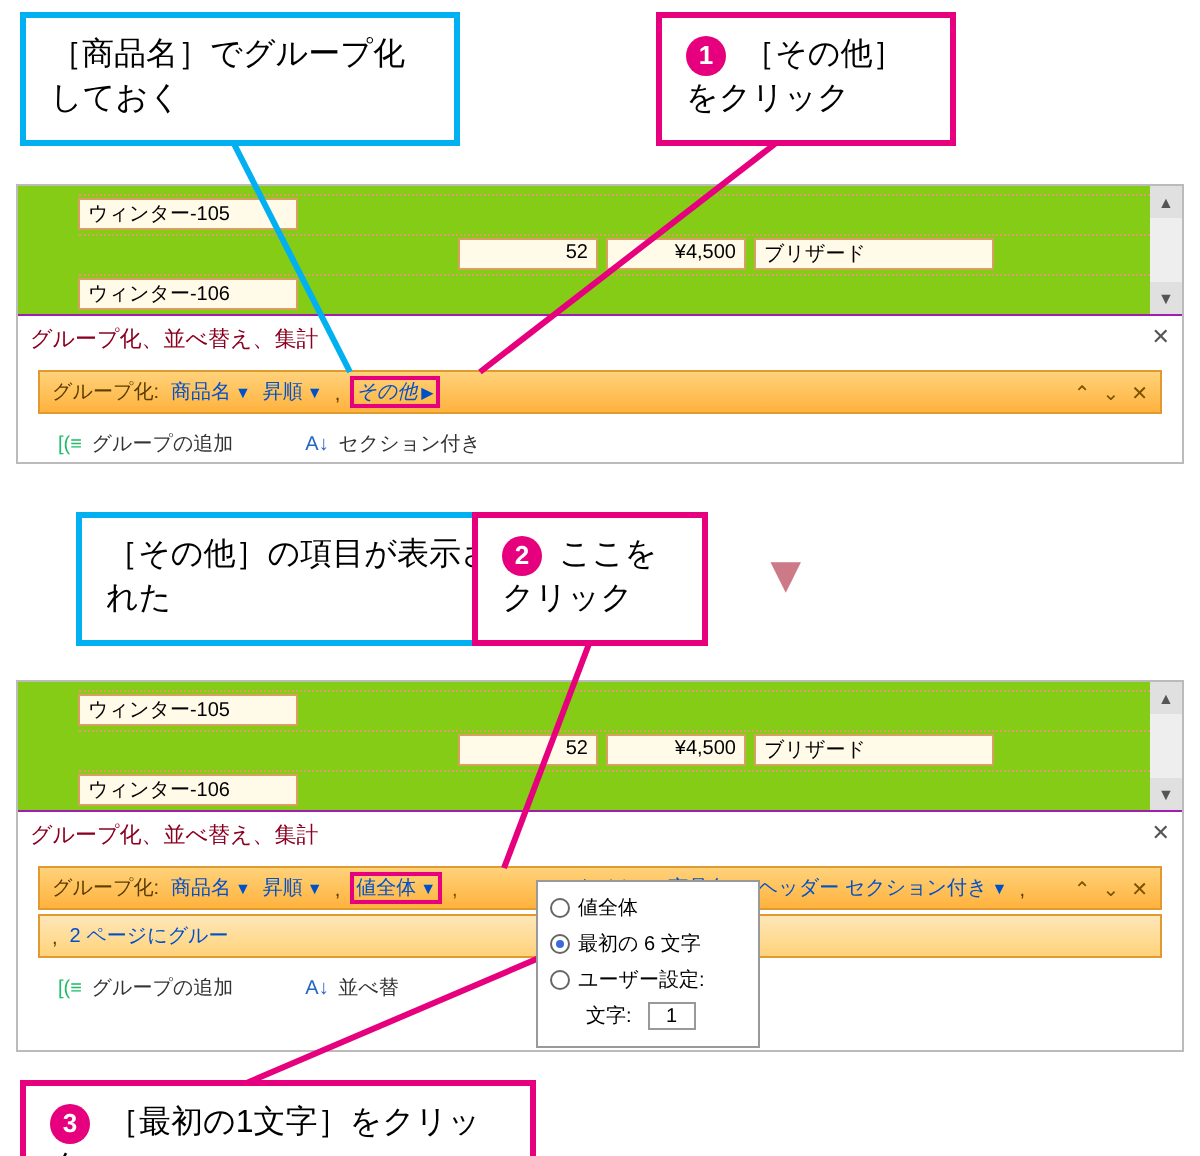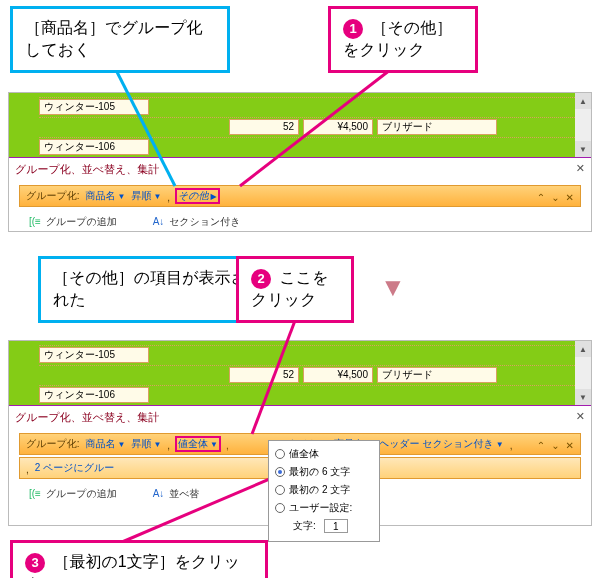--- a/index.html
+++ b/index.html
@@ -326,24 +326,20 @@
   <div class="opt">
     <span class="radio"></span>
     <span>値全体</span>
   </div>
   <div class="opt">
     <span class="radio on"></span>
     <span>最初の 6 文字</span>
   </div>
   <div class="opt">
     <span class="radio"></span>
-    <span>最初の 2 文字</span>
-  </div>
-  <div class="opt">
-    <span class="radio"></span>
     <span>ユーザー設定:</span>
   </div>
   <div class="opt" style="padding-left:18px;">
     <span>文字:</span>
     <input class="mini-input" value="1" style="">
   </div>
 </div>
 
 <div class="callout pink" style="left:10px; top:540px; width:258px;">
   <span class="badge-num">3</span>

